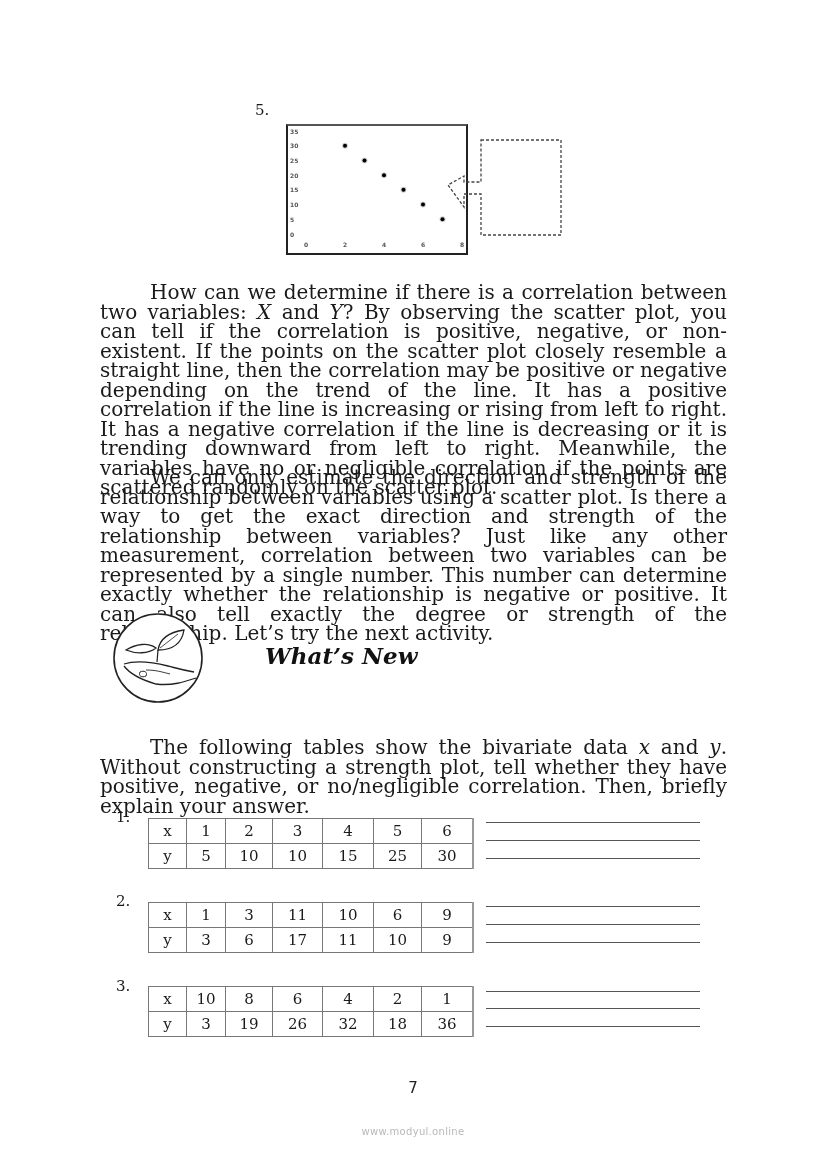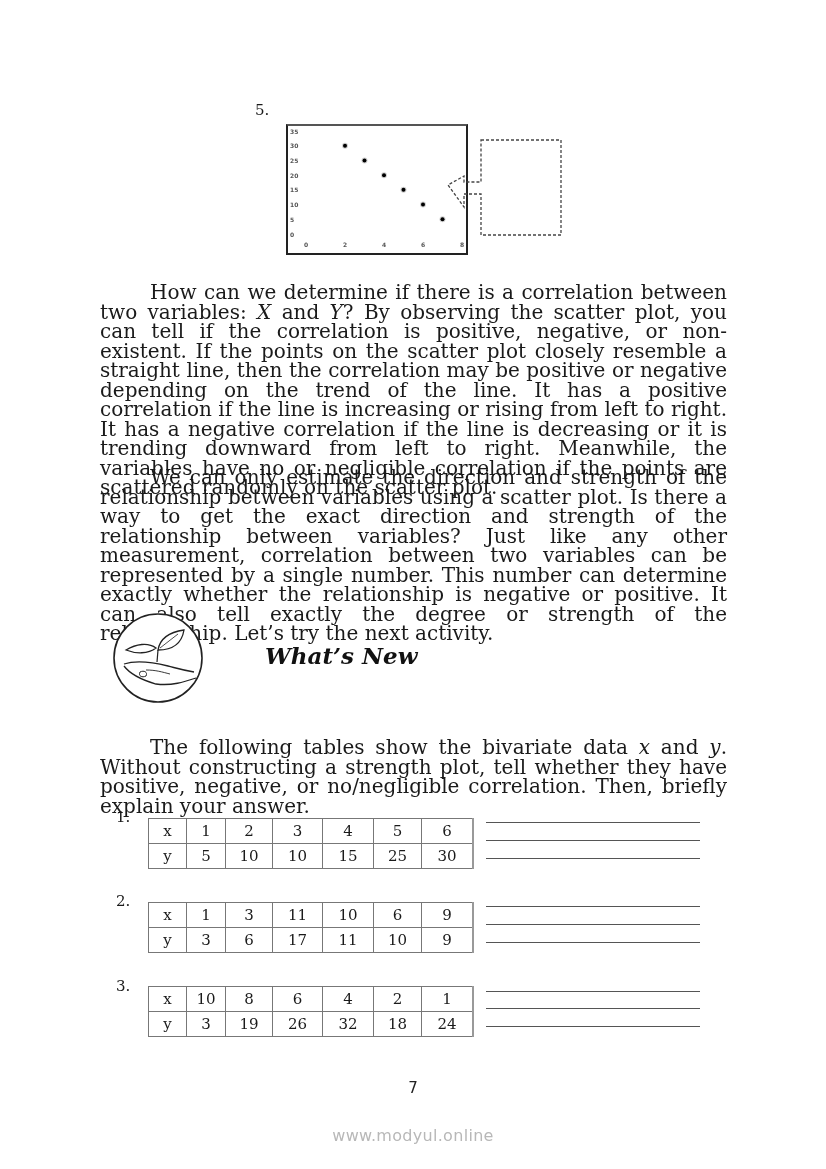--- a/index.html
+++ b/index.html
@@ -22,21 +22,21 @@
   .datatable td.c1 { width: 38px; }
   .datatable td.c2 { width: 46px; }
   .datatable td.c3 { width: 49px; border-left-color: #bbb; }
   .datatable td.c4 { width: 50px; }
   .datatable td.c5 { width: 47px; }
   .datatable td.c6 { width: 50px; border-right: 2px solid #999; }
   .answer-line { position: absolute; left: 486px; width: 214px; height: 0; border-top: 1px solid #555; }
   .page-num { position: absolute; left: 0; width: 826px; top: 1079px; text-align: center;
               font-family: "DejaVu Sans", sans-serif; font-size: 15px; color: #222; }
   .watermark { position: absolute; left: 0; width: 826px; top: 1126px; text-align: center;
-               font-family: "DejaVu Sans", sans-serif; font-size: 16px; color: #b8b8b8; letter-spacing: 0.3px; }
+               font-family: "DejaVu Sans", sans-serif; font-size: 10px; color: #b8b8b8; letter-spacing: 0.3px; }
 </style>
 </head>
 <body>
 
 <div class="abs item-num" style="left:255px; top:101px;">5.</div>
 
 <div class="plot-box">
   <svg id="scatter-svg" width="178" height="127" style="position:absolute;left:0;top:0;">
       <text x="2" y="110.5" font-size="6" font-weight="bold" fill="#555" font-family="DejaVu Sans, sans-serif">0</text>
       <text x="2" y="95.78571428571429" font-size="6" font-weight="bold" fill="#555" font-family="DejaVu Sans, sans-serif">5</text>
@@ -155,21 +155,21 @@
     <td class="c5">2</td>
     <td class="c6">1</td>
   </tr>
   <tr>
     <td class="lbl">y</td>
     <td class="c1">3</td>
     <td class="c2">19</td>
     <td class="c3">26</td>
     <td class="c4">32</td>
     <td class="c5">18</td>
-    <td class="c6">24</td>
+    <td class="c6">36</td>
   </tr>
 </tbody>
   </table>
 <div class="answer-line" style="top:991px;"></div>
 <div class="answer-line" style="top:1008px;"></div>
 <div class="answer-line" style="top:1026px;"></div>
 
 <div class="page-num">7</div>
 <div class="watermark">www.modyul.online</div>
 

